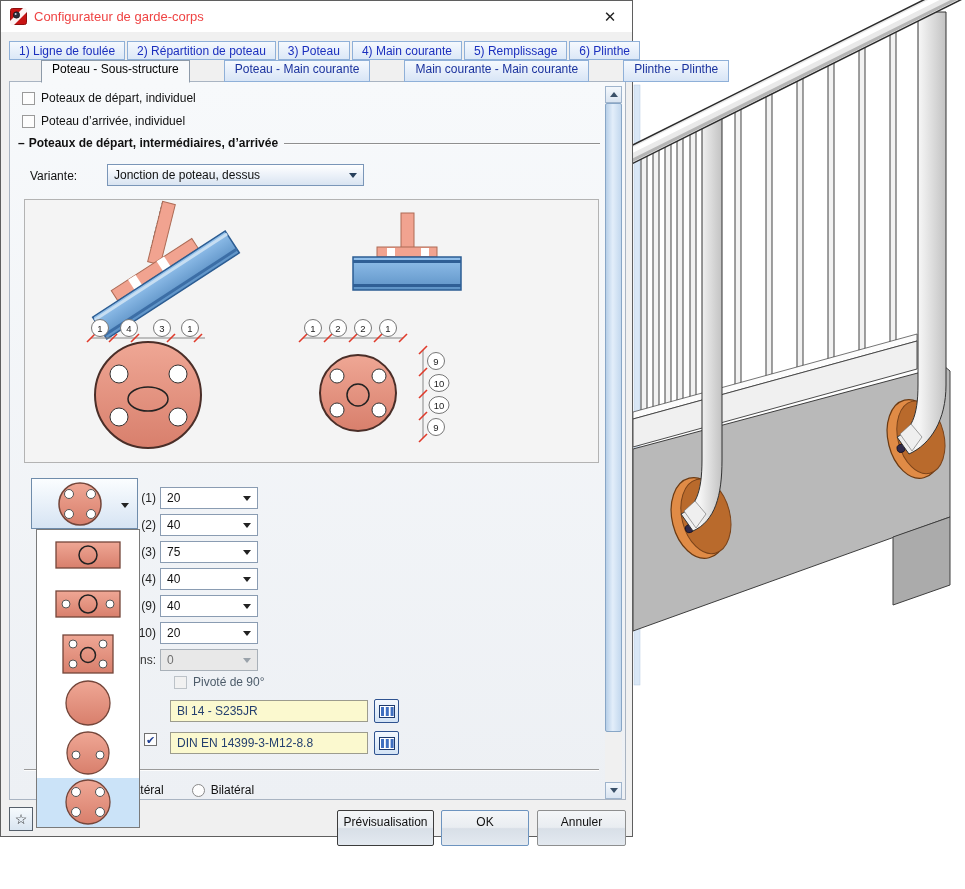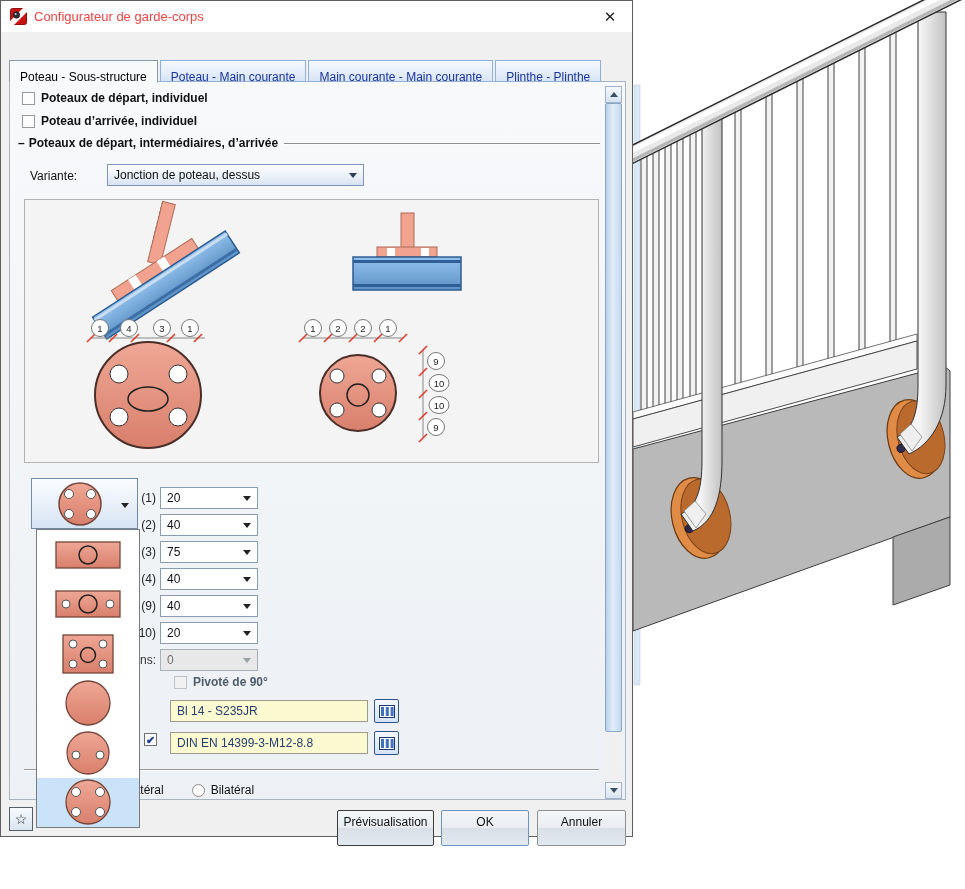--- a/index.html
+++ b/index.html
@@ -17,28 +17,28 @@
   .appicon { position:absolute; left:9px; top:7px; width:17px; height:17px; }
   .wtitle { position:absolute; left:33px; top:8px; font-size:13px; color:#ef4444; }
   .closebtn { position:absolute; right:10px; top:5px; width:24px; height:21px; text-align:center;
               font-size:15px; color:#222; line-height:21px; cursor:pointer; }
 
   
   .tabs1 { position:absolute; left:8px; top:40px; display:flex; gap:2px; z-index:2; }
   .tabs1 .tab { padding:1px 9px 2px 9px; height:19px; line-height:16px; color:#1b2fbe;
     background:linear-gradient(#f5f9fe,#dce8f7); border:1px solid #8fb0d8; white-space:nowrap; cursor:pointer; }
   .tabs2 { position:absolute; left:8px; top:59px; display:flex; gap:2px; z-index:3; }
-  .tabs2 .tab { padding:8px 10px 3px 10px; height:22px; line-height:17px; color:#1b339e;
-    background:linear-gradient(#f5f9fe,#d8e5f6); border:1px solid #8fb0d8; white-space:nowrap; cursor:pointer; }
+  .tabs2 .tab { padding:0 10px 3px 10px; height:22px; line-height:17px; color:#1b339e;
+    background:linear-gradient(#f5f9fe,#d8e5f6); border:1px solid #8fb0d8; white-space:nowrap; cursor:pointer;margin-left:32px; }
   .tabs2 .tab.active { background:#f7f9fb; color:#000; border:1px solid #8d9aa9; border-bottom:1px solid #f7f9fb; height:23px; }
 
   
   .content { position:absolute; left:8px; top:80px; width:617px; height:719px;
     background:linear-gradient(180deg,#f7f9fb,#edf0f4); border:1px solid #a9b4c2; overflow:hidden; z-index:1; }
-  .cbrow { position:absolute; display:flex; align-items:center; gap:6px;font-weight:bold; }
+  .cbrow { position:absolute; display:flex; align-items:center; gap:6px; }
   .cbox { width:13px; height:13px; background:#fdfdfd; border:1px solid #9a9a9a; }
   .cbox.checked { border:1px solid #707070; color:#1f3f94; font-size:11px; line-height:12px; text-align:center; }
   .cbox.disabled { background:#f1f1f1; border:1px solid #bcc2c8; }
   .grouphead { position:absolute; left:8px; top:54px; width:582px; display:flex; align-items:center; }
   .grouphead .dash { font-weight:bold; margin-right:4px; }
   .grouphead .gtitle { font-weight:bold; margin-right:6px; white-space:nowrap; }
   .grouphead .rule { flex:1; height:2px; border-top:1px solid #8f8f8f; border-bottom:1px solid #fdfdfd; margin-top:2px; }
 
   .vlabel { position:absolute; left:20px; top:87px; }
   .combo { position:relative; border:1px solid #7a96b8; background:linear-gradient(#ffffff,#eaf0f8 55%,#d9e4f1);
@@ -189,20 +189,28 @@
       <svg class="appicon" viewBox="0 0 17 17">
         <rect x="0.5" y="0.5" width="16" height="16" rx="2" fill="#c81414" stroke="#8e0e0e"></rect>
         <path d="M0,13 L13,0 L17,0 L17,4 L4,17 L0,17 Z" fill="#ffffff" opacity="0.95"></path>
         <circle cx="6.5" cy="7" r="3.2" fill="#2c2c3a" stroke="#111" stroke-width="0.6"></circle>
         <circle cx="5.6" cy="6" r="1" fill="#cfd4e2"></circle>
       </svg>
       <span class="wtitle">Configurateur de garde-corps</span>
       <span class="closebtn">✕</span>
     </div>
 
+    <div class="tabs1">
+      <div class="tab">1) Ligne de foulée</div>
+      <div class="tab">2) Répartition de poteau</div>
+      <div class="tab">3) Poteau</div>
+      <div class="tab">4) Main courante</div>
+      <div class="tab">5) Remplissage</div>
+      <div class="tab">6) Plinthe</div>
+    </div>
 
     <div class="tabs2">
       <div class="tab active">Poteau - Sous-structure</div>
       <div class="tab">Poteau - Main courante</div>
       <div class="tab">Main courante - Main courante</div>
       <div class="tab">Plinthe - Plinthe</div>
     </div>
 
     <div class="content">
 

